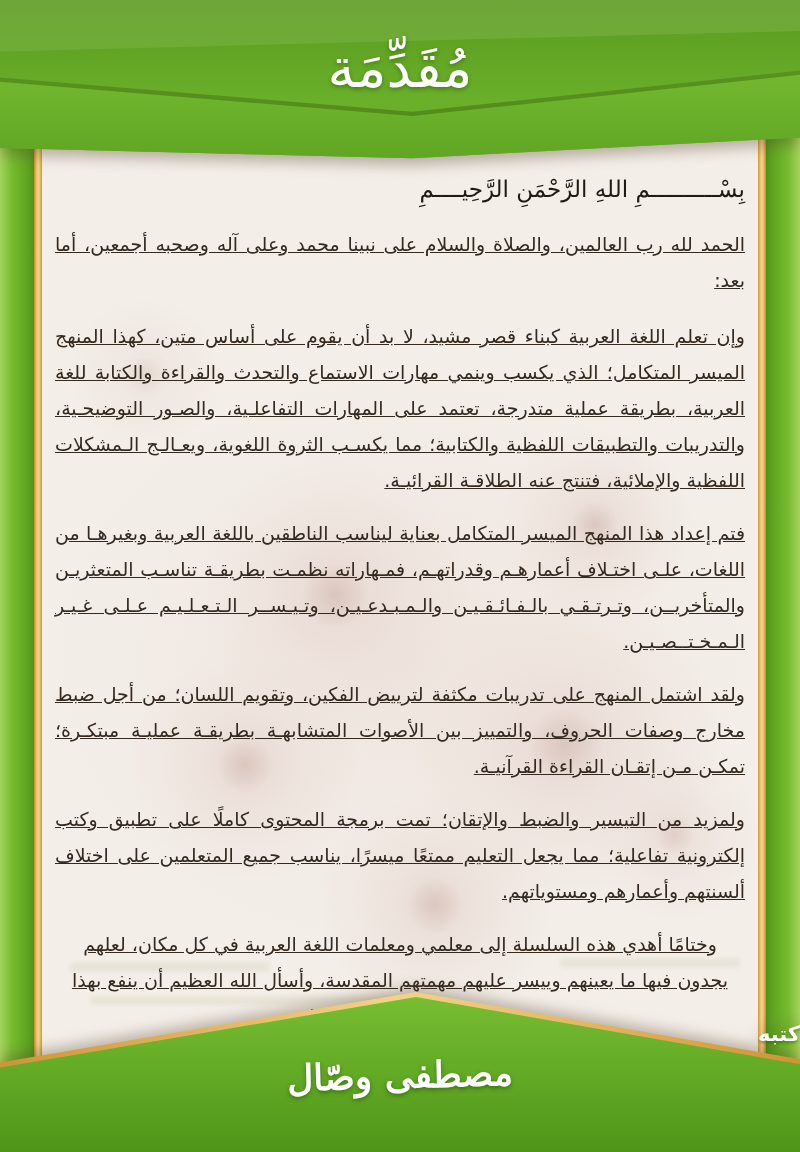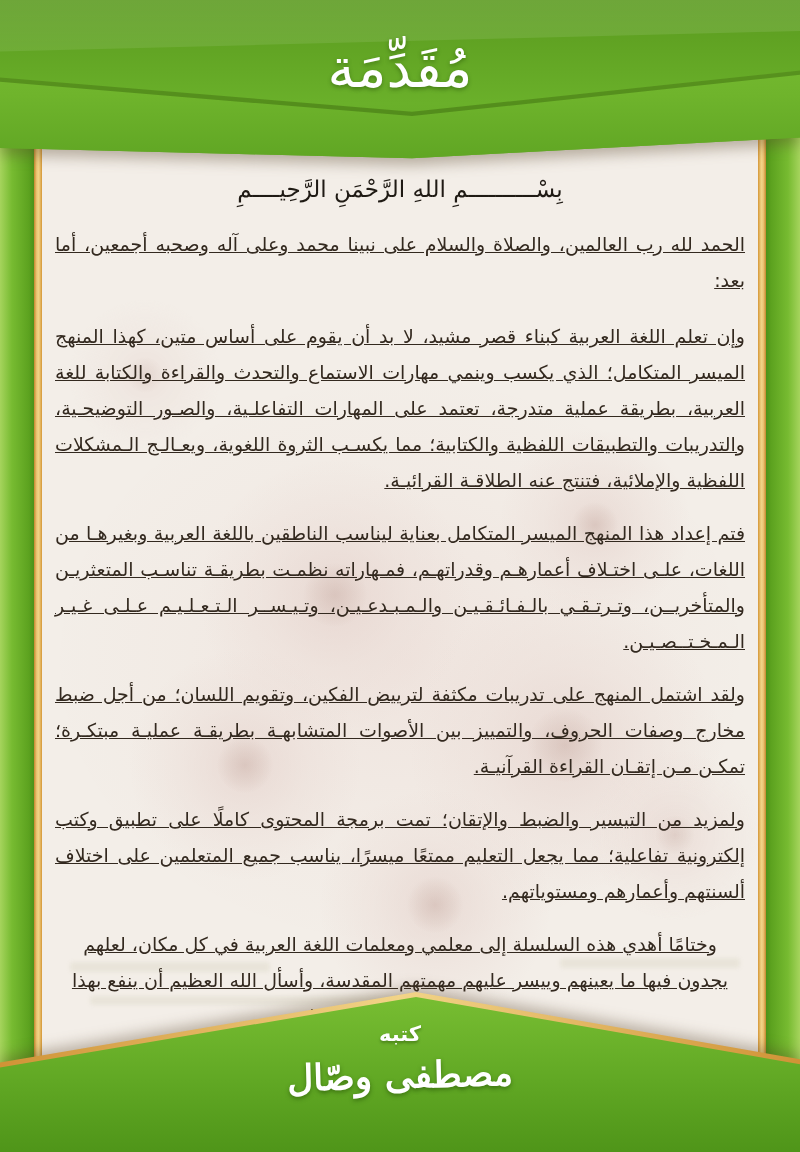--- a/index.html
+++ b/index.html
@@ -66,30 +66,30 @@
     text-shadow:0 2px 4px rgba(30,70,0,.45);}
   
   .footer{position:absolute;bottom:0;left:0;width:800px;height:160px;z-index:4;
     filter:drop-shadow(0 -5px 7px rgba(80,60,35,.35));}
   .ftr-gold{position:absolute;inset:0;
     clip-path:polygon(0 44%,52% 0,100% 42%,100% 100%,0 100%);
     background:linear-gradient(90deg,#d09336,var(--gold-pale),#d09336);}
   .ftr-face{position:absolute;inset:0;
     clip-path:polygon(0 calc(44% + 5px),52% 5px,100% calc(42% + 5px),100% 100%,0 100%);
     background:linear-gradient(180deg,#79bf33 0%, var(--footer-green) 55%, #4f9519 100%);}
-  .byline{position:absolute;top:30px;left:0;width:100%;text-align:center;
+  .byline{position:absolute;top:30px;left:0;width:100%;text-align:right;
     color:var(--title-white);font-size:21px;font-weight:bold;
     text-shadow:0 2px 3px rgba(30,70,0,.45);}
   .signature{position:absolute;top:62px;left:0;width:100%;text-align:center;
     color:var(--title-white);font-size:36px;font-weight:bold;
     font-family:"DejaVu Serif",serif;transform:rotate(-1.5deg);
     text-shadow:0 2px 4px rgba(30,70,0,.5);}
   
   .content{position:absolute;top:162px;left:55px;right:55px;z-index:2;direction:rtl;}
-  .bismillah{text-align:center;font-size:23px;color:#1f1a14;margin:14px 0 24px;
+  .bismillah{font-size:23px;color:#1f1a14;margin:14px 0 24px;
     font-family:"DejaVu Serif",serif;}
   .para{font-size:19px;line-height:36px;text-align:justify;margin:0 0 17px;text-decoration:underline;}
   .para.first{margin-bottom:20px;}
   .para.dedication{text-align:center;margin-bottom:4px;}
 </style>
 </head>
 <body>
 
 <div class="page">
 

